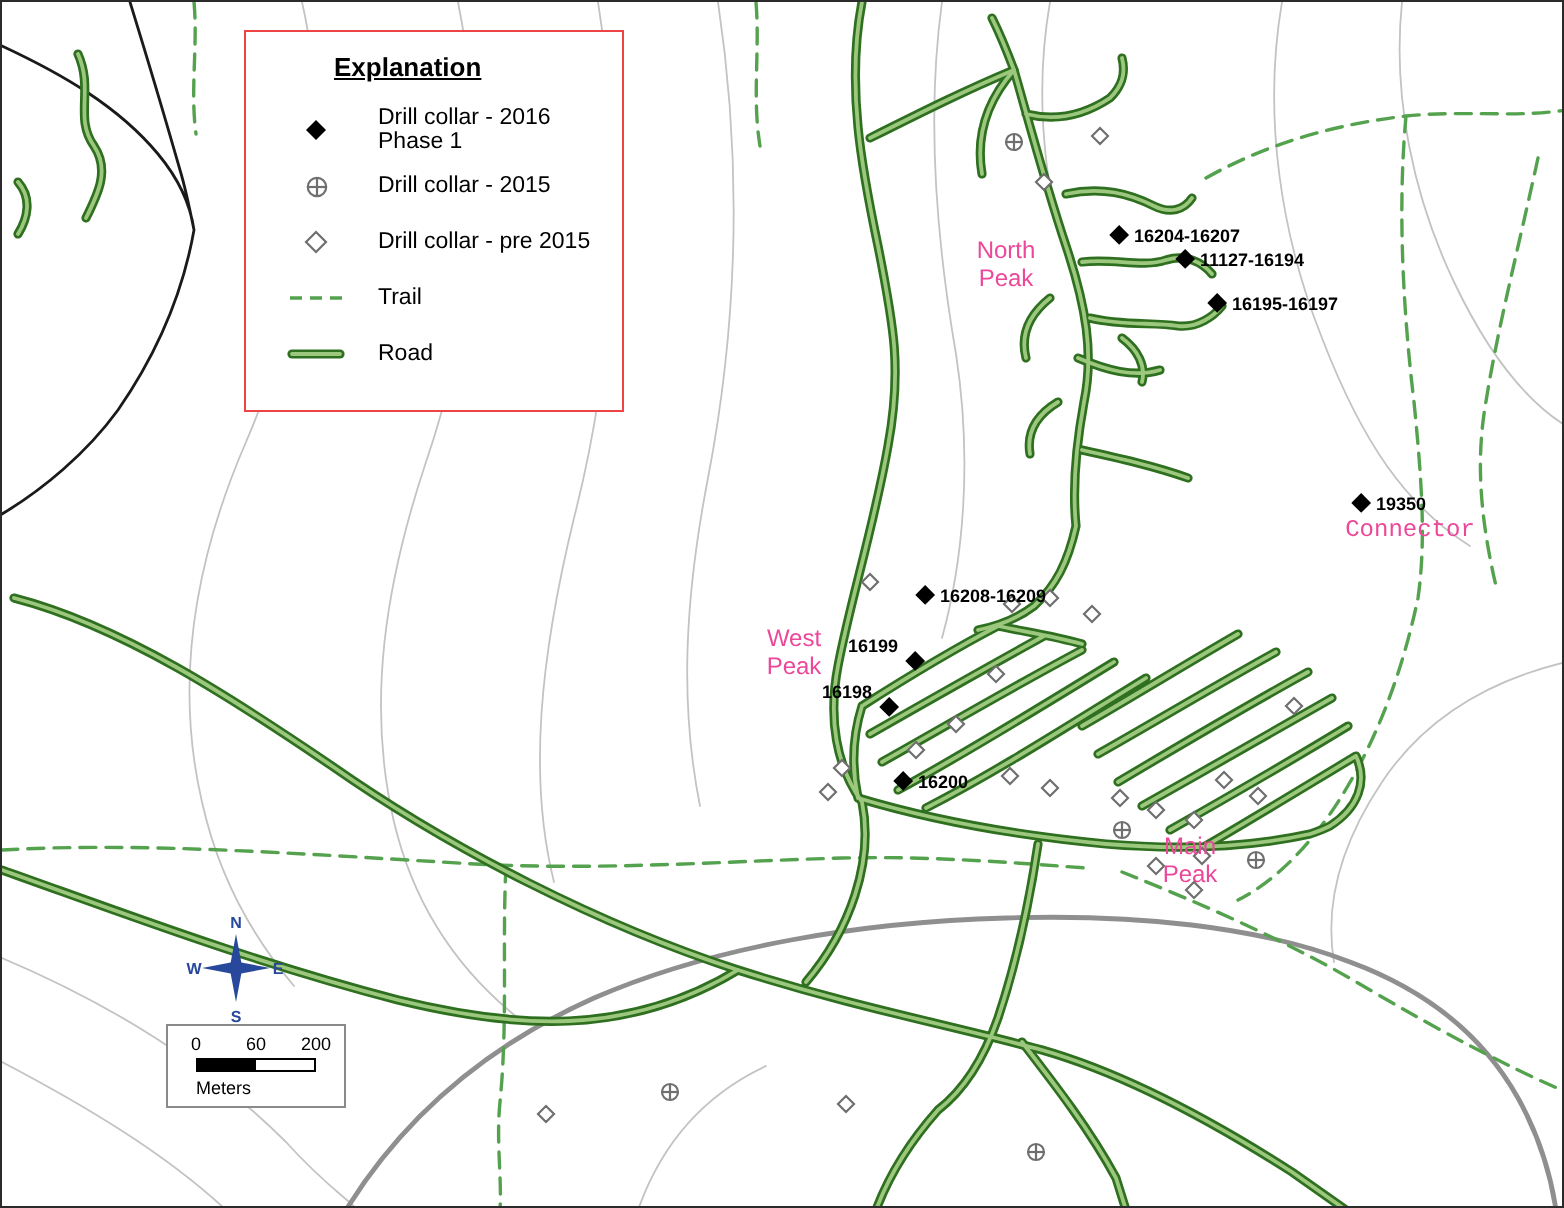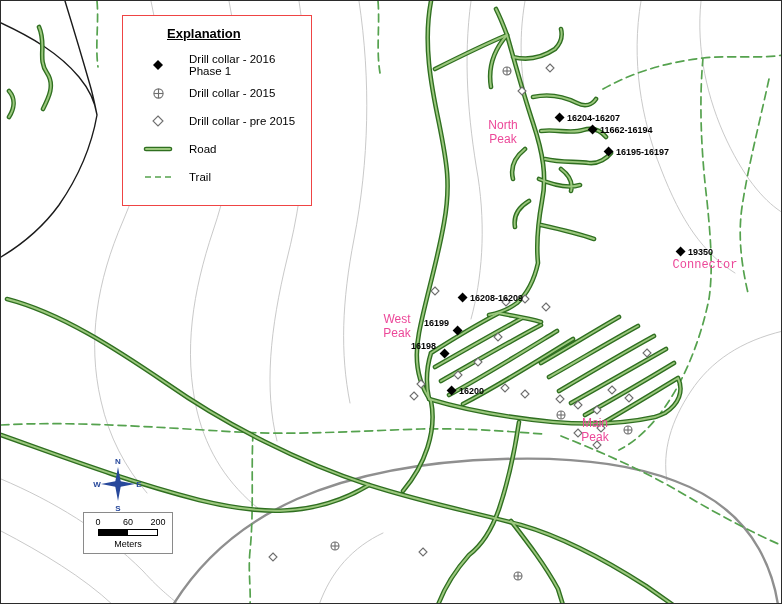--- a/index.html
+++ b/index.html
@@ -33,21 +33,21 @@
   .collar.label-right .clabel{left:7px;top:-5px;}
   .collar.label-left-up .clabel{right:9px;bottom:3px;}
   
   .scalebar{left:82px;top:511px;width:90px;height:42px;background:#fff;border:1px solid #8a8a8a;}
   .sb-inner{position:absolute;left:14px;top:4px;width:60px;}
   .sb-tick{position:absolute;top:0;transform:translateX(-50%);font-size:9px;}
   .sb-bar{position:absolute;left:0;top:12px;width:60px;height:7px;border:1px solid #000;display:flex;}
   .sb-seg{height:100%;width:50%;}
   .sb-seg.black{background:#000;}
   .sb-seg.white{background:#fff;}
-  .sb-unit{position:absolute;left:0;top:22px;width:60px;text-align:center;font-size:9px;}
+  .sb-unit{position:absolute;left:0;top:22px;width:60px;text-align:left;font-size:9px;}
   
   .compass{left:92px;top:452px;}
 </style>
 </head>
 <body>
 
 <div id="map-frame">
 
   <svg class="map-canvas" width="782" height="604" viewBox="0 0 782 604">
     <defs>
@@ -133,21 +133,21 @@
     <div>Main</div>
     <div>Peak</div>
   </div>
 
   <div class="collar label-right" style="left:559px;top:117px;">
     <span class="dmark"></span>
     <span class="clabel">16204-16207</span>
   </div>
   <div class="collar label-right" style="left:592px;top:129px;">
     <span class="dmark"></span>
-    <span class="clabel">11662-16194</span>
+    <span class="clabel">11127-16194</span>
   </div>
   <div class="collar label-right" style="left:608px;top:151px;">
     <span class="dmark"></span>
     <span class="clabel">16195-16197</span>
   </div>
   <div class="collar label-right" style="left:680px;top:251px;">
     <span class="dmark"></span>
     <span class="clabel">19350</span>
   </div>
   <div class="collar label-right" style="left:462px;top:297px;">
@@ -195,34 +195,34 @@
         <svg width="12" height="12" fill="#fff" stroke-width="1.1" stroke="#6f6f6f">
           <path d="M6 1 L11 6 L6 11 L1 6 Z"></path>
         </svg>
       </span>
       <span class="legend-label">Drill collar - pre 2015</span>
     </div>
 
     <div class="legend-item">
       <span class="legend-icon">
         <svg width="30" height="10">
+          <line x1="2" y1="5" x2="28" y2="5" stroke-width="1.7" stroke-dasharray="6 4" stroke="#55a24e"></line>
+        </svg>
+      </span>
+      <span class="legend-label">Trail</span>
+    </div>
+
+    <div class="legend-item">
+      <span class="legend-icon">
+        <svg width="30" height="10">
           <line x1="3" y1="5" x2="27" y2="5" stroke-width="4.6" stroke-linecap="round" stroke="#2f6f20"></line>
           <line x1="3" y1="5" x2="27" y2="5" stroke-width="1.9" stroke-linecap="round" stroke="#9cc87e"></line>
         </svg>
       </span>
       <span class="legend-label">Road</span>
-    </div>
-
-    <div class="legend-item">
-      <span class="legend-icon">
-        <svg width="30" height="10">
-          <line x1="2" y1="5" x2="28" y2="5" stroke-width="1.7" stroke-dasharray="6 4" stroke="#55a24e"></line>
-        </svg>
-      </span>
-      <span class="legend-label">Trail</span>
     </div>
   </div>
 
   <svg class="overlay compass" width="50" height="62" viewBox="-25 -31 50 62">
     <g fill="#27489b">
       <path d="M 0,-17 L 3.2,0 L 0,17 L -3.2,0 Z"></path>
       <path d="M -17,0 L 0,-3.2 L 17,0 L 0,3.2 Z"></path>
       <text x="0" y="-20" text-anchor="middle" font-size="8" font-weight="bold">N</text>
       <text x="21" y="3" text-anchor="middle" font-size="8" font-weight="bold">E</text>
       <text x="0" y="27" text-anchor="middle" font-size="8" font-weight="bold">S</text>

